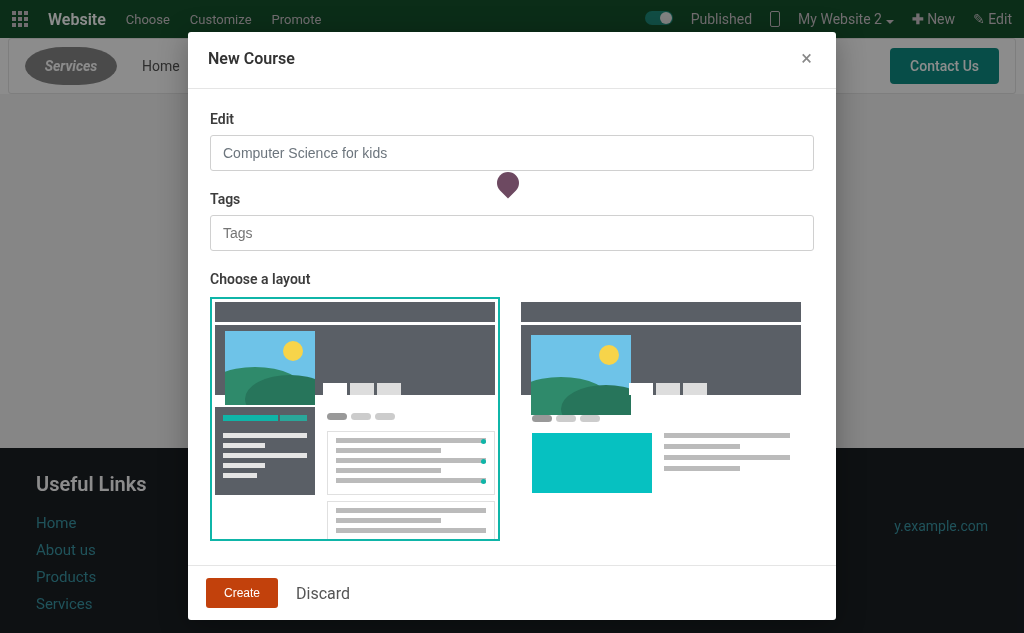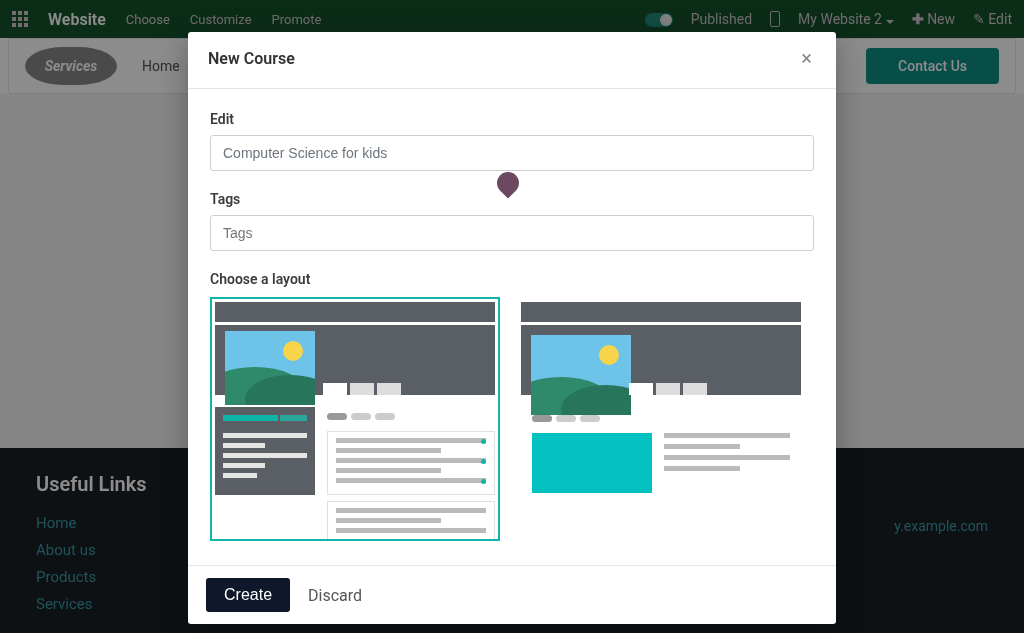--- a/index.html
+++ b/index.html
@@ -5,35 +5,35 @@
   * { box-sizing: border-box; margin: 0; padding: 0; }
   body { font-family: -apple-system, BlinkMacSystemFont, "Segoe UI", Roboto, sans-serif; font-size: 14px; color: #333; background: #fff; width: 1024px; height: 633px; overflow: hidden; position: relative; }
 
   
   .topbar { height: 38px; background: #14532d; display: flex; align-items: center; color: #cfc7cc; padding: 0 12px; }
   .topbar-left { display: flex; align-items: center; gap: 20px; }
   .apps-icon { display: grid; grid-template-columns: repeat(3,4px); grid-template-rows: repeat(3,4px); gap: 2px; cursor: pointer; }
   .apps-icon span { background: #cfc7cc; width: 4px; height: 4px; }
   .brand { color: #fff; font-weight: 600; font-size: 16px; }
   .top-link { color: #cfc7cc; font-size: 13px; cursor: pointer; }
-  .topbar-right { margin-left: auto; display: flex; align-items: flex-end; gap: 18px; }
+  .topbar-right { margin-left: auto; display: flex; align-items: flex-start; gap: 18px; }
   .toggle { width: 28px; height: 14px; background: #1f8f7e; border-radius: 8px; position: relative; display:inline-block; }
   .toggle::after{ content:""; position:absolute; width:12px; height:12px; background:#eee; border-radius:50%; top:1px; right:1px;}
   .phone-icon{ width:10px; height:16px; border:1.5px solid #cfc7cc; border-radius:2px; position:relative; display:inline-block;}
   .plus-icon{ font-weight:bold; }
   .pencil-icon{ display:inline-block; transform:rotate(0deg); }
   .caret-down{ display:inline-block; width:0; height:0; border-left:4px solid transparent; border-right:4px solid transparent; border-top:4px solid #cfc7cc; margin-left:4px; }
 
   
   .siteheader { height: 56px; border: 1px solid #e5e5e5; margin: 0 8px; border-radius: 3px; display:flex; align-items:center; padding: 0 16px; background:#fff;}
   .logo-wrap{ width:92px; height:38px; background:#888; border-radius:50%/60%; position:relative; display:flex; align-items:center; justify-content:center;}
   .logo-text{ color:#fff; font-weight:700; font-style:italic; font-size:14px; }
   .nav-links{ margin-left:25px; display:flex; gap:28px; color:#555;}
   .nav-links span{ cursor:pointer;}
-  .contact-btn{ margin-left:auto; background:#0d8d83; color:#fff; padding:10px 32px; border-radius:4px; cursor:pointer; font-weight:500;}
+  .contact-btn{ margin-left:auto; background:#0d8d83; color:#fff; padding:10px 20px; border-radius:4px; cursor:pointer; font-weight:500;}
 
   
   .footer-bg { position:absolute; top:448px; left:0; right:0; height:185px; background:#1a1f24; color:#c9d0d6; padding:24px 36px; }
   .footer-h { font-size:20px; color:#fff; font-weight:600; margin-bottom:14px;}
   .footer-links div{ color:#3a97a5; font-size:15px; line-height:1.8; cursor:pointer;}
   .footer-right-text{ position:absolute; right:36px; top:70px; color:#3a97a5; }
   .footer-para{ position:absolute; left:200px; top:120px; color:#888; font-size:14px;}
 
   .gray-fill{ position:absolute; top:94px; left:0; right:0; bottom:0; background:#f5f5f5; z-index:-1;}
 
@@ -75,21 +75,21 @@
   .lc-check{ float:right; width:5px; height:5px; background:#0fb5a8; border-radius:50%; margin-top:-9px;}
 
   .layout-card.b .lc-thumb{ left:10px; top:10px; width:100px; height:80px;}
   .layout-card.b .lc-body2{ margin:14px 14px 0;}
   .lc-big-teal{ height:60px; background:#06c1c1; float:left; width:120px;}
   .lc-text-lines{ margin-left:132px;}
   .lc-gray-line{ height:5px; background:#bbb; margin-bottom:6px;}
   .lc-gray-line.sh{ width:60%;}
 
   .modal-footer{ border-top:1px solid #e5e5e5; padding:12px 18px; display:flex; align-items:center; gap:18px;}
-  .btn-create{ background:#0f172a; color:#fff; border:none; padding:8px 18px; border-radius:3px; cursor:pointer; font-size:16px;}
+  .btn-create{ background:#c2410c; color:#fff; border:none; padding:8px 18px; border-radius:3px; cursor:pointer; font-size:12px;}
   .btn-discard{ color:#555; cursor:pointer; font-size:16px;}
 
   
   .drop-marker{ position:absolute; top:172px; left:497px; width:22px; height:22px; background:#6d4961; border-radius:50% 50% 50% 0; transform:rotate(-45deg); z-index:50;}
 
   
   .modal-body::-webkit-scrollbar{ width:14px;}
   .modal-body::-webkit-scrollbar-thumb{ background:#c0c0c0; border-radius:2px;}
   .modal-body::-webkit-scrollbar-track{ background:#f0f0f0;}
 </style>

